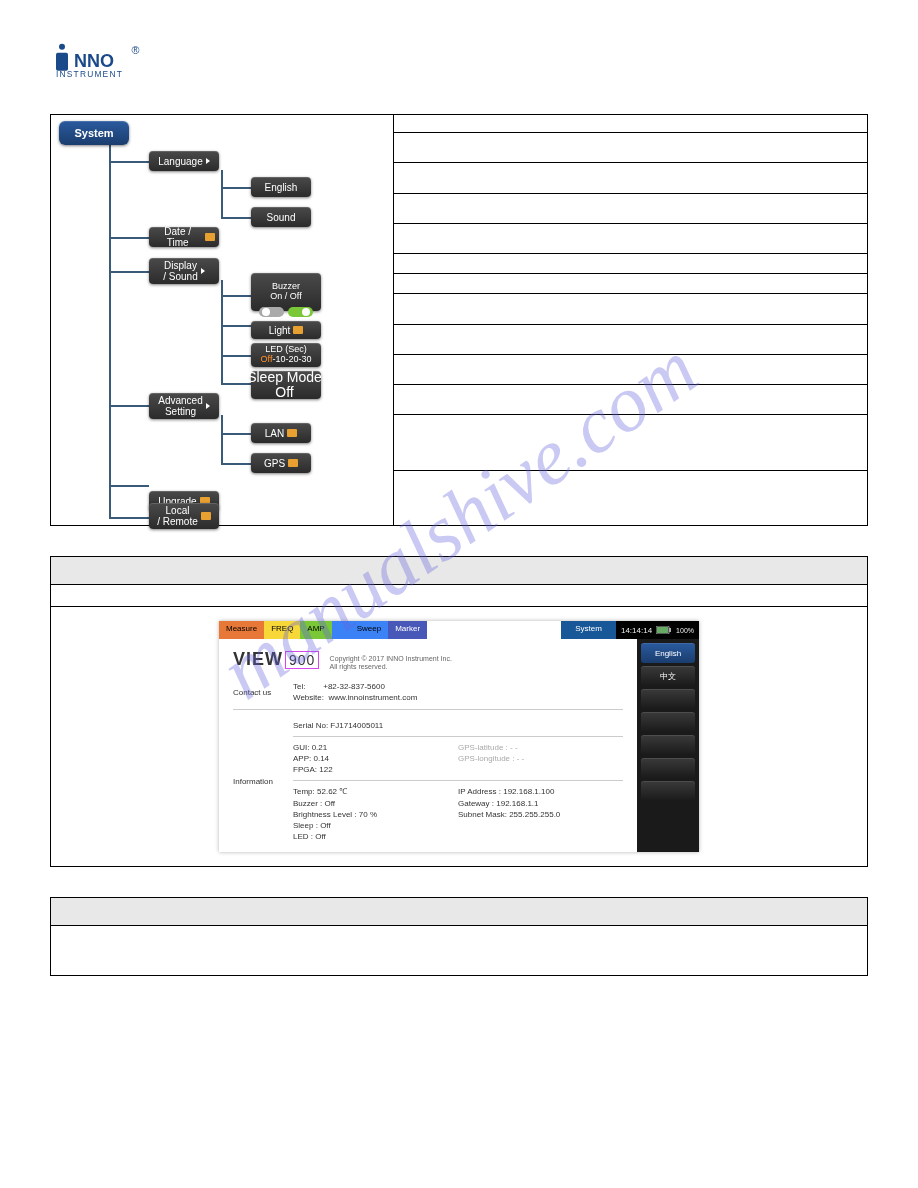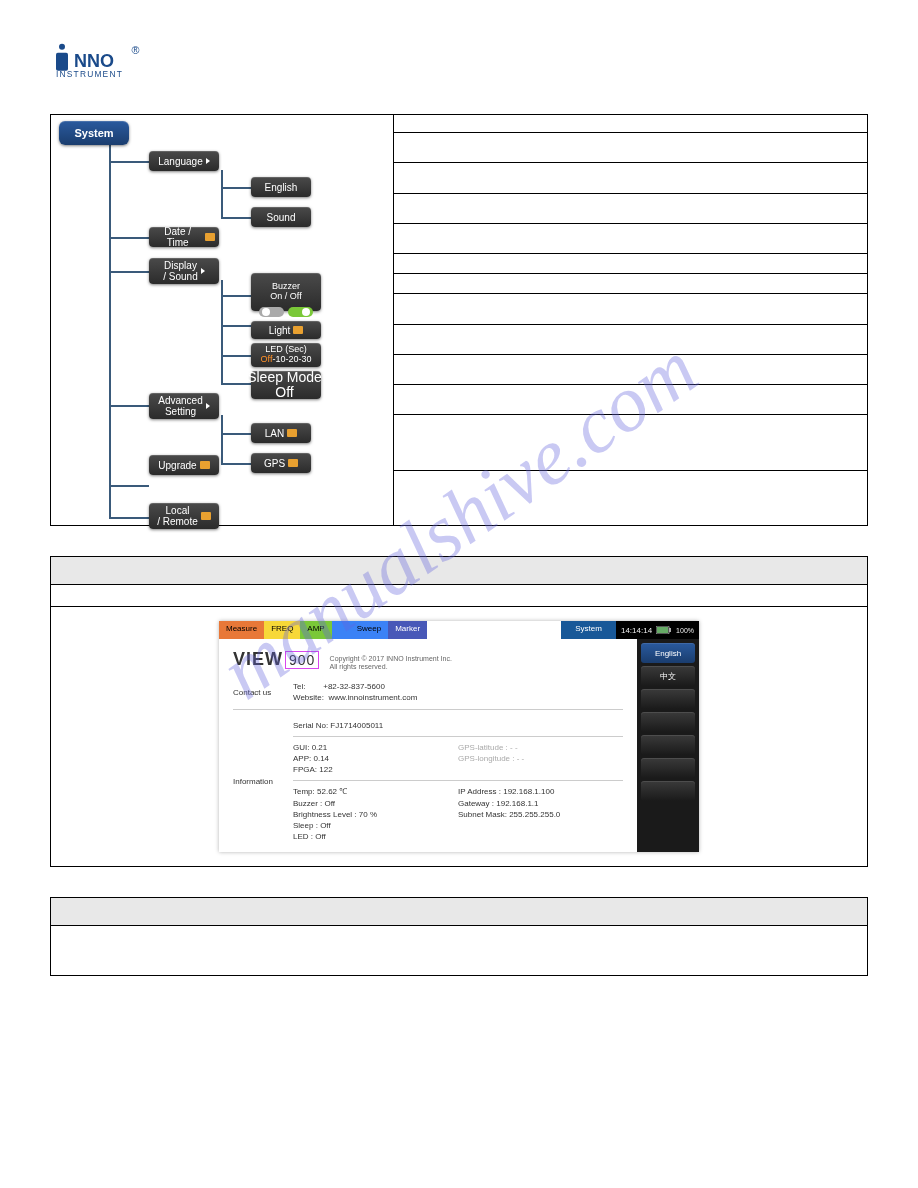--- a/index.html
+++ b/index.html
@@ -147,21 +147,21 @@
 Setting</span><span class="arrow"></span></div>
           <div class="blk" style="left:200px; top:308px; width:60px; height:20px;">
                 <span>LAN</span>
                 <span class="folder"></span>
               </div>
           <div class="blk" style="left:200px; top:338px; width:60px; height:20px;">
                 <span>GPS</span>
                 <span class="folder"></span>
               </div>
 
-          <div class="blk" style="left:98px; top:340px; width:70px; height:20px;">
+          <div class="blk" style="left:98px; top:376px; width:70px; height:20px;">
                 <span>Upgrade</span>
                 <span class="folder"></span>
               </div>
           <div class="blk" style="left:98px; top:388px; width:70px; height:26px; white-space:pre;"><span>Local
 / Remote</span><span class="folder"></span></div>
         </div>
       </td>
       <td class="diag-right-row" style="height:18px;"></td>
     </tr>
     <tr>

